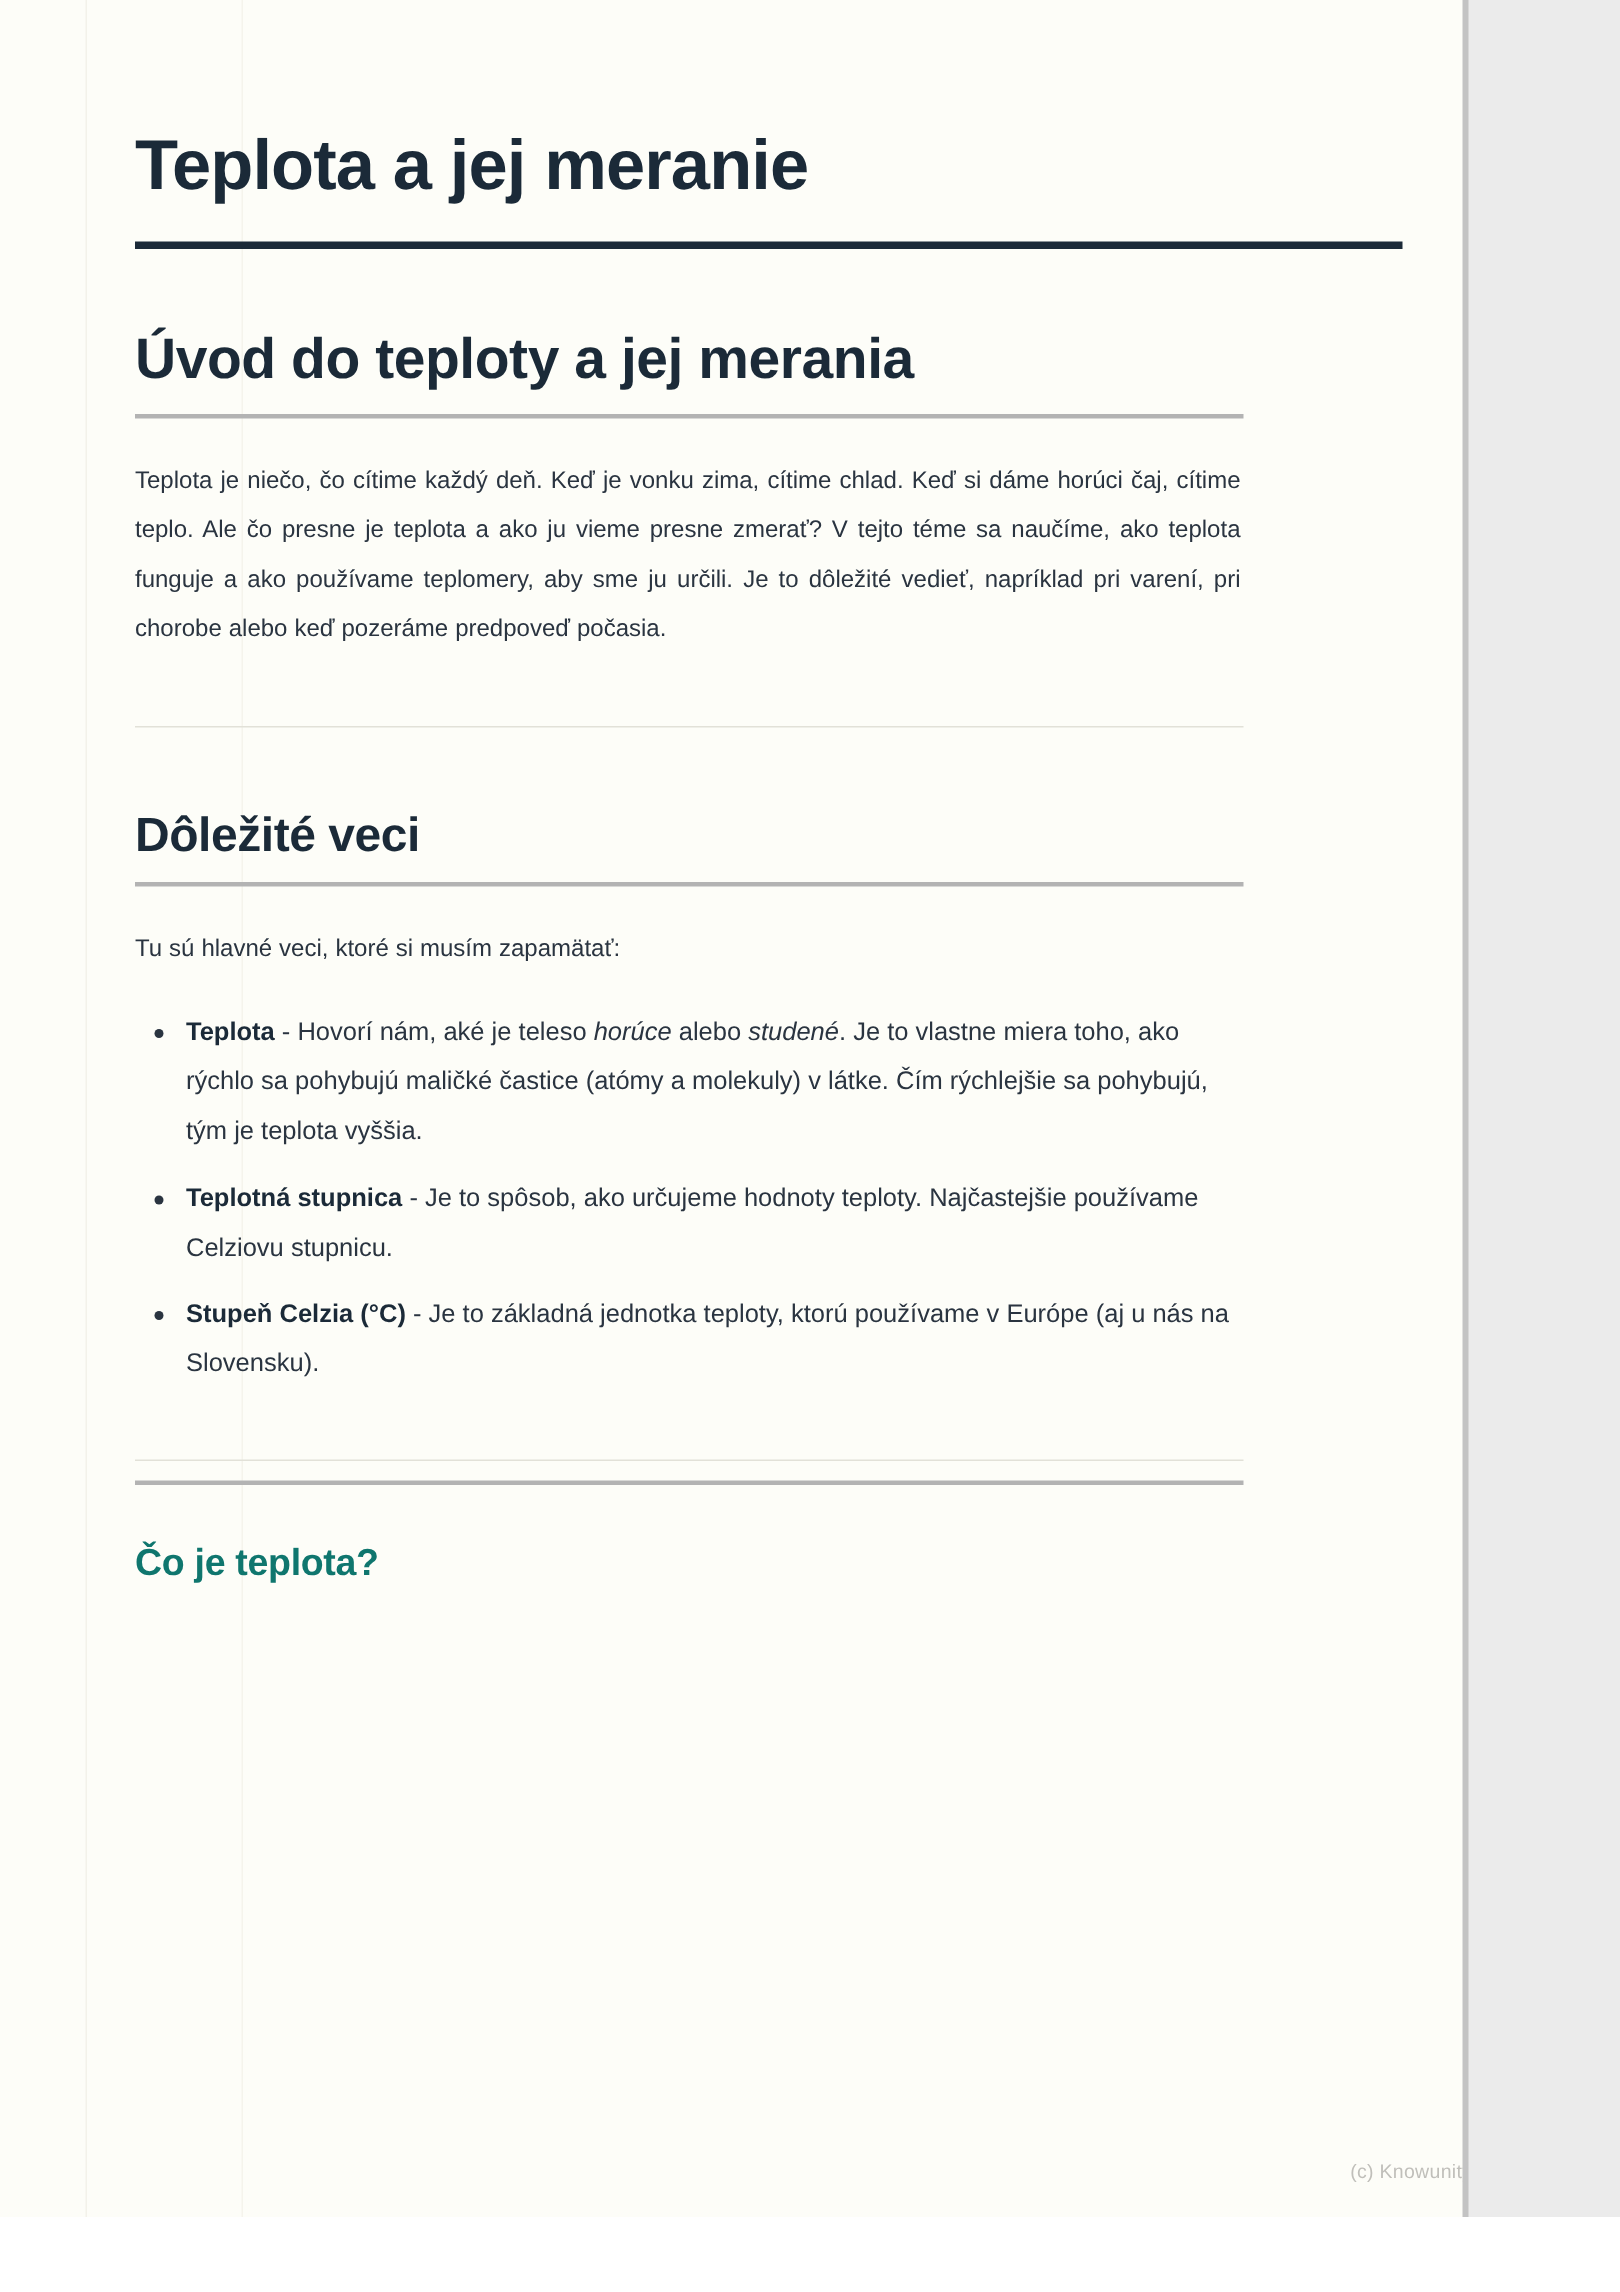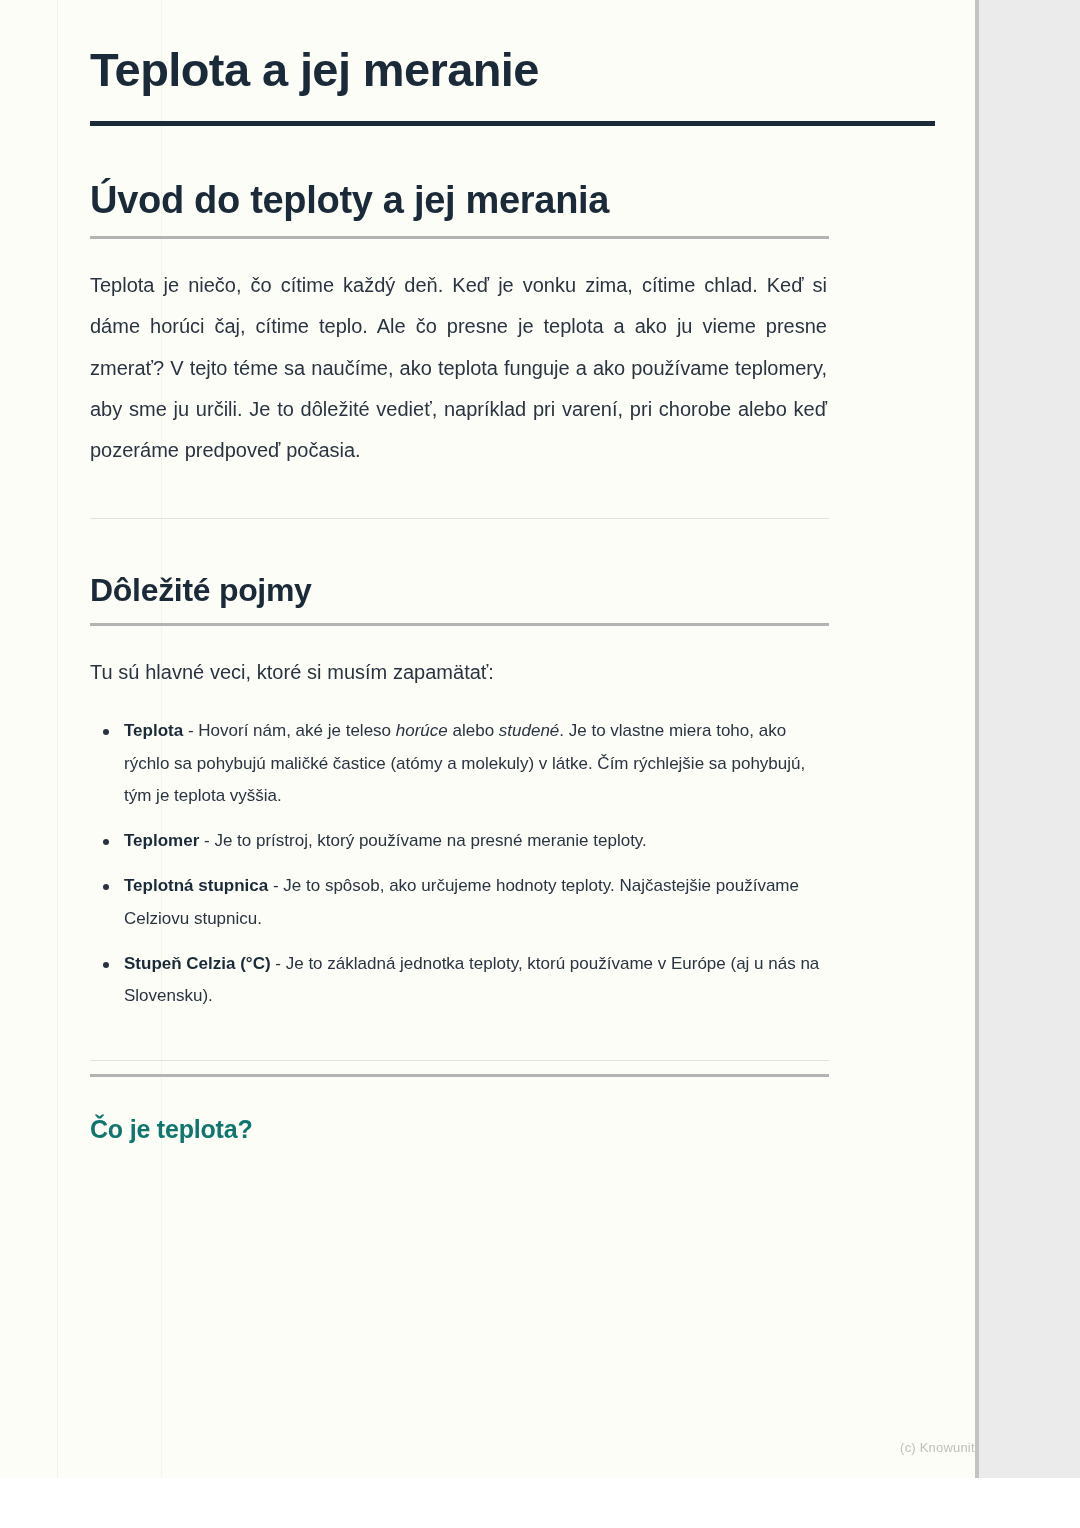--- a/index.html
+++ b/index.html
@@ -64,21 +64,21 @@
   
   .content {
     position: absolute;
     left: 90px;
     top: 0;
     width: 846px;
   }
 
   .doc-title {
     margin: 0;
-    padding-top: 44px;
+    padding-top: 84px;
     font-size: 47px;
     font-weight: 700;
     letter-spacing: -0.6px;
     color: #1b2a38;
     line-height: 1.1;
   }
   .title-rule {
     margin-top: 25px;
     width: 845px;
     height: 5px;
@@ -106,21 +106,21 @@
   h3.sub {
     margin: 38px 0 0 0;
     font-size: 25px;
     font-weight: 700;
     color: #0f766e;
     letter-spacing: -0.2px;
   }
 
   p.body {
     margin: 26px 0 0 0;
-    font-size: 20px;
+    font-size: 16px;
     line-height: 2.06;
     color: #2a3440;
     text-align: justify;
     width: 737px;
     word-spacing: 0.2px;
   }
   p.body.left { text-align: left; }
 
   .divider {
     margin: 47px 0 0 0;
@@ -181,29 +181,28 @@
 
       <h1 class="doc-title">Teplota a jej meranie</h1>
       <div class="title-rule"></div>
 
       <h2 class="sec">Úvod do teploty a jej merania</h2>
       <div class="sec-rule"></div>
       <p class="body">Teplota je niečo, čo cítime každý deň. Keď je vonku zima, cítime chlad. Keď si dáme horúci čaj, cítime teplo. Ale čo presne je teplota a ako ju vieme presne zmerať? V tejto téme sa naučíme, ako teplota funguje a ako používame teplomery, aby sme ju určili. Je to dôležité vedieť, napríklad pri varení, pri chorobe alebo keď pozeráme predpoveď počasia.</p>
 
       <div class="divider"></div>
 
-      <h2 class="sec big">Dôležité pojmy</h2>
+      <h2 class="sec big">Dôležité veci</h2>
       <div class="sec-rule"></div>
       <p class="body left">Tu sú hlavné veci, ktoré si musím zapamätať:</p>
 
       <ul class="terms">
         <li><b>Teplota</b><span> - </span><span>Hovorí nám, aké je teleso </span><i>horúce</i><span> alebo </span><i>studené</i><span>. Je to vlastne miera toho, ako rýchlo sa pohybujú maličké častice (atómy a molekuly) v látke. Čím rýchlejšie sa pohybujú, tým je teplota vyššia.</span></li>
 
 
-        <li><b>Teplomer</b><span> - </span><span>Je to prístroj, ktorý používame na presné meranie teploty.</span></li>
 
         <li><b>Teplotná stupnica</b><span> - </span><span>Je to spôsob, ako určujeme hodnoty teploty. Najčastejšie používame Celziovu stupnicu.</span></li>
 
         <li><b>Stupeň Celzia (°C)</b><span> - </span><span>Je to základná jednotka teploty, ktorú používame v Európe (aj u nás na Slovensku).</span></li>
       </ul>
 
       <div class="divider"></div>
 
       <div class="sec-rule"></div>
       <h3 class="sub">Čo je teplota?</h3>

